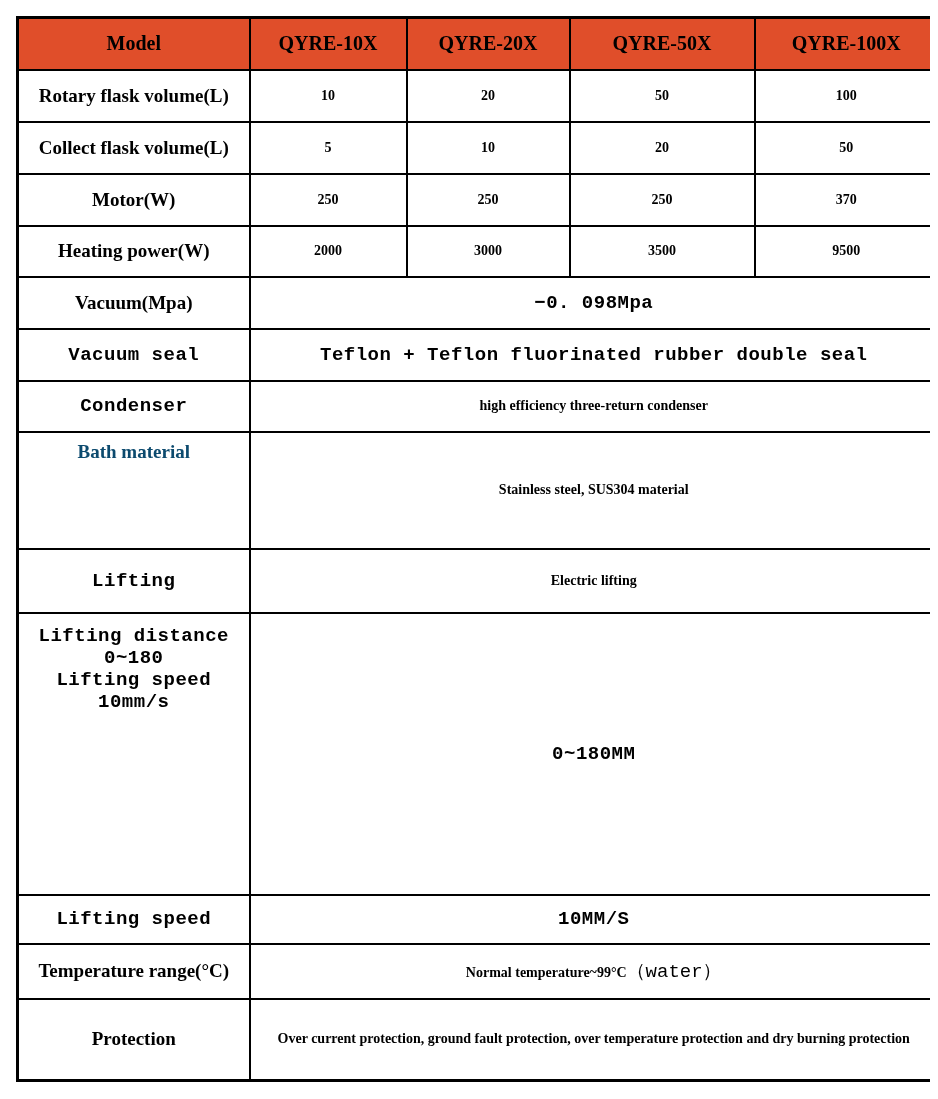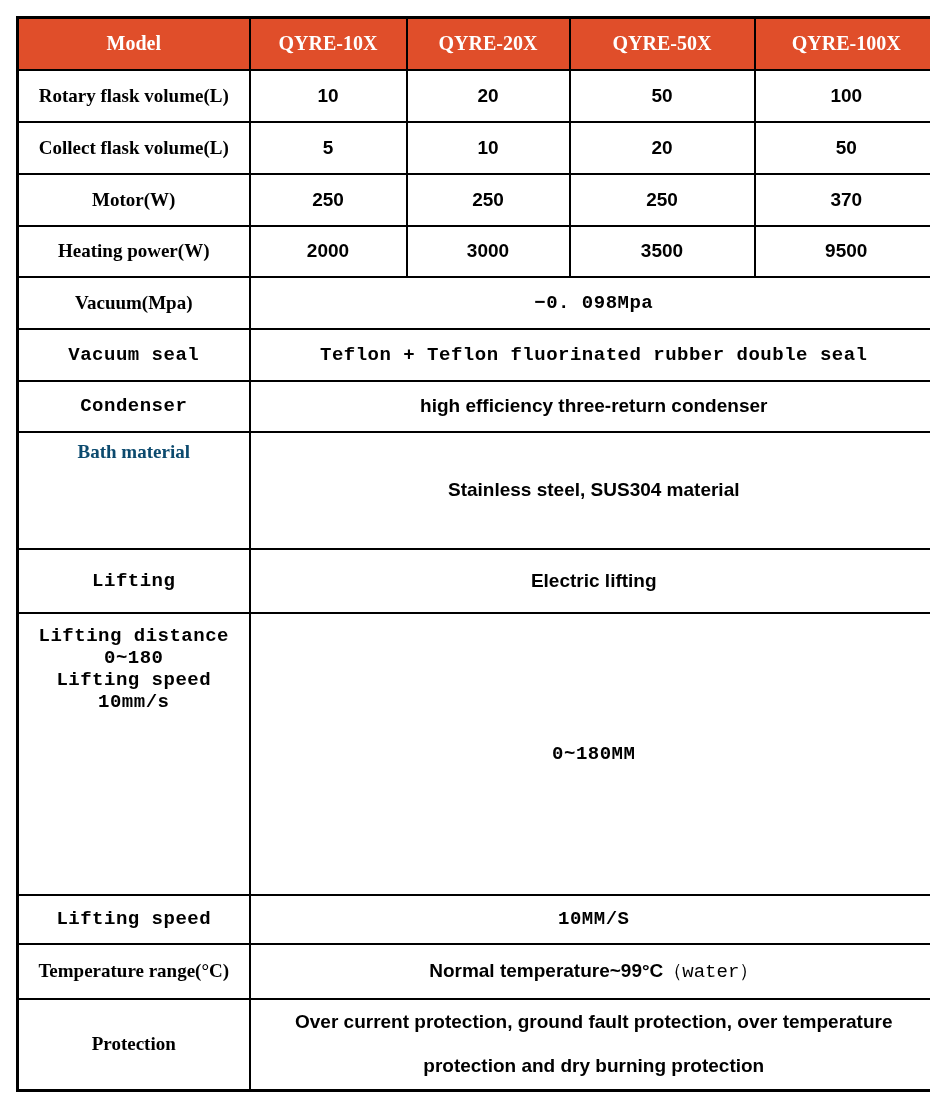--- a/index.html
+++ b/index.html
@@ -22,32 +22,32 @@
     padding: 0;
     overflow: hidden;
   }
   
   tr.header-row { height: 52px; }
   tr.header-row th {
     background: #E04E2A;
     font-family: "Liberation Serif", serif;
     font-weight: bold;
     font-size: 20px;
-    color: #ffffff;
+    color: #000000;
   }
   
   .lbl {
     font-family: "Liberation Serif", serif;
     font-weight: bold;
     font-size: 19px;
   }
   .val {
-    font-family: Liberation Sans, sans-serif;
+    font-family: Liberation Serif, serif;
     font-weight: bold;
-    font-size: 19px;
+    font-size: 14px;
   }
   .mono {
     font-family: "Liberation Mono", monospace;
     font-weight: bold;
     font-size: 19px;
     letter-spacing: 0.5px;
   }
   
   tr.h54  { height: 52px; }
   tr.h53  { height: 51px; }

